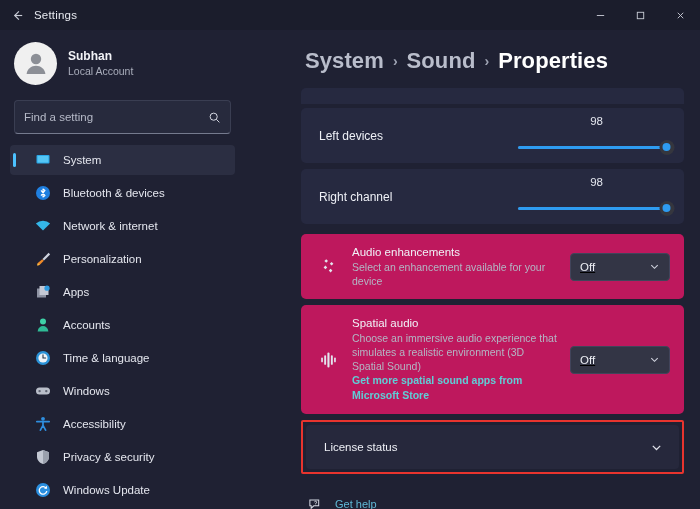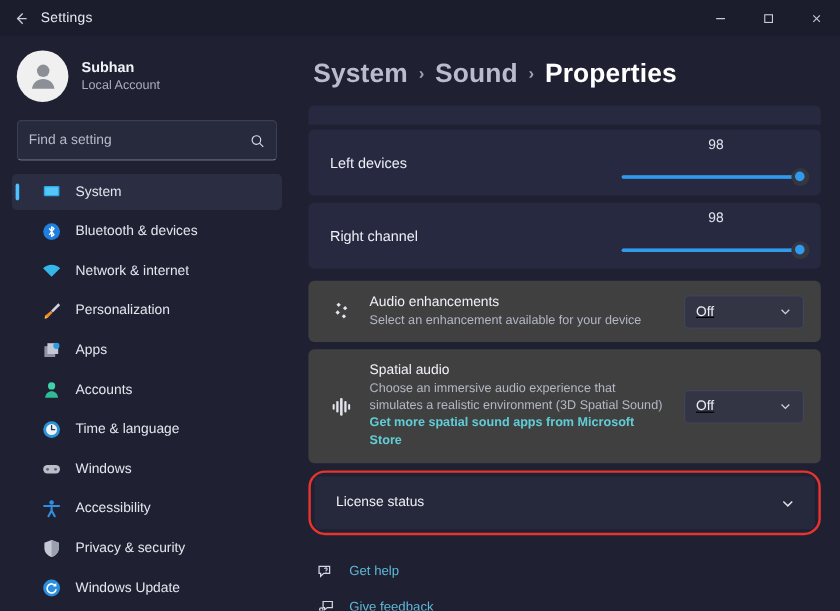--- a/index.html
+++ b/index.html
@@ -46,20 +46,21 @@
     display: flex; align-items: center; justify-content: center;
     color: #c9ccd6;
   }
   .winctrl svg { display: block; }
 
   
   .body {
     flex: 1 1 auto;
     display: flex;
     min-height: 0;
+    gap: 44px;
   }
 
   
   .sidebar {
     width: 245px;
     flex: 0 0 245px;
     background: #1f2133;
     padding: 0;
     position: relative;
     overflow: hidden;
@@ -204,21 +205,21 @@
     display: flex; align-items: center; justify-content: center;
     transform: translateX(-50%);
   }
   .slider .thumb::after {
     content: "";
     width: 8px; height: 8px;
     border-radius: 50%;
     background: #2e9bf0;
   }
 
-  .card-dark { background: #404040; }
+  .card-dark { background: #be185d; }
   .setting-row {
     display: flex; align-items: center;
     padding: 11px 14px 11px 16px;
     min-height: 47px;
   }
   .setting-icon {
     width: 24px; flex: 0 0 24px;
     display: flex; align-items: center; justify-content: center;
     margin-right: 11px;
     color: #e3e5ee;
@@ -251,21 +252,21 @@
     border-radius: 4px;
     display: flex; align-items: center;
     height: 44px;
     padding: 0 16px 0 18px;
   }
   .expander .ex-label { font-size: 11.5px; color: #eef0f6; }
   .expander .ex-chev { margin-left: auto; color: #dfe1e9; display: flex; }
 
   .highlight-box {
     border: 2px solid #e8342e;
-    border-radius: 14px;
+    border-radius: 2px;
     padding: 3px;
     margin-top: 4px;
     background: #1f2133;
   }
 
   .footer-links {
     margin-top: 18px;
     padding-left: 6px;
   }
   .flink {

